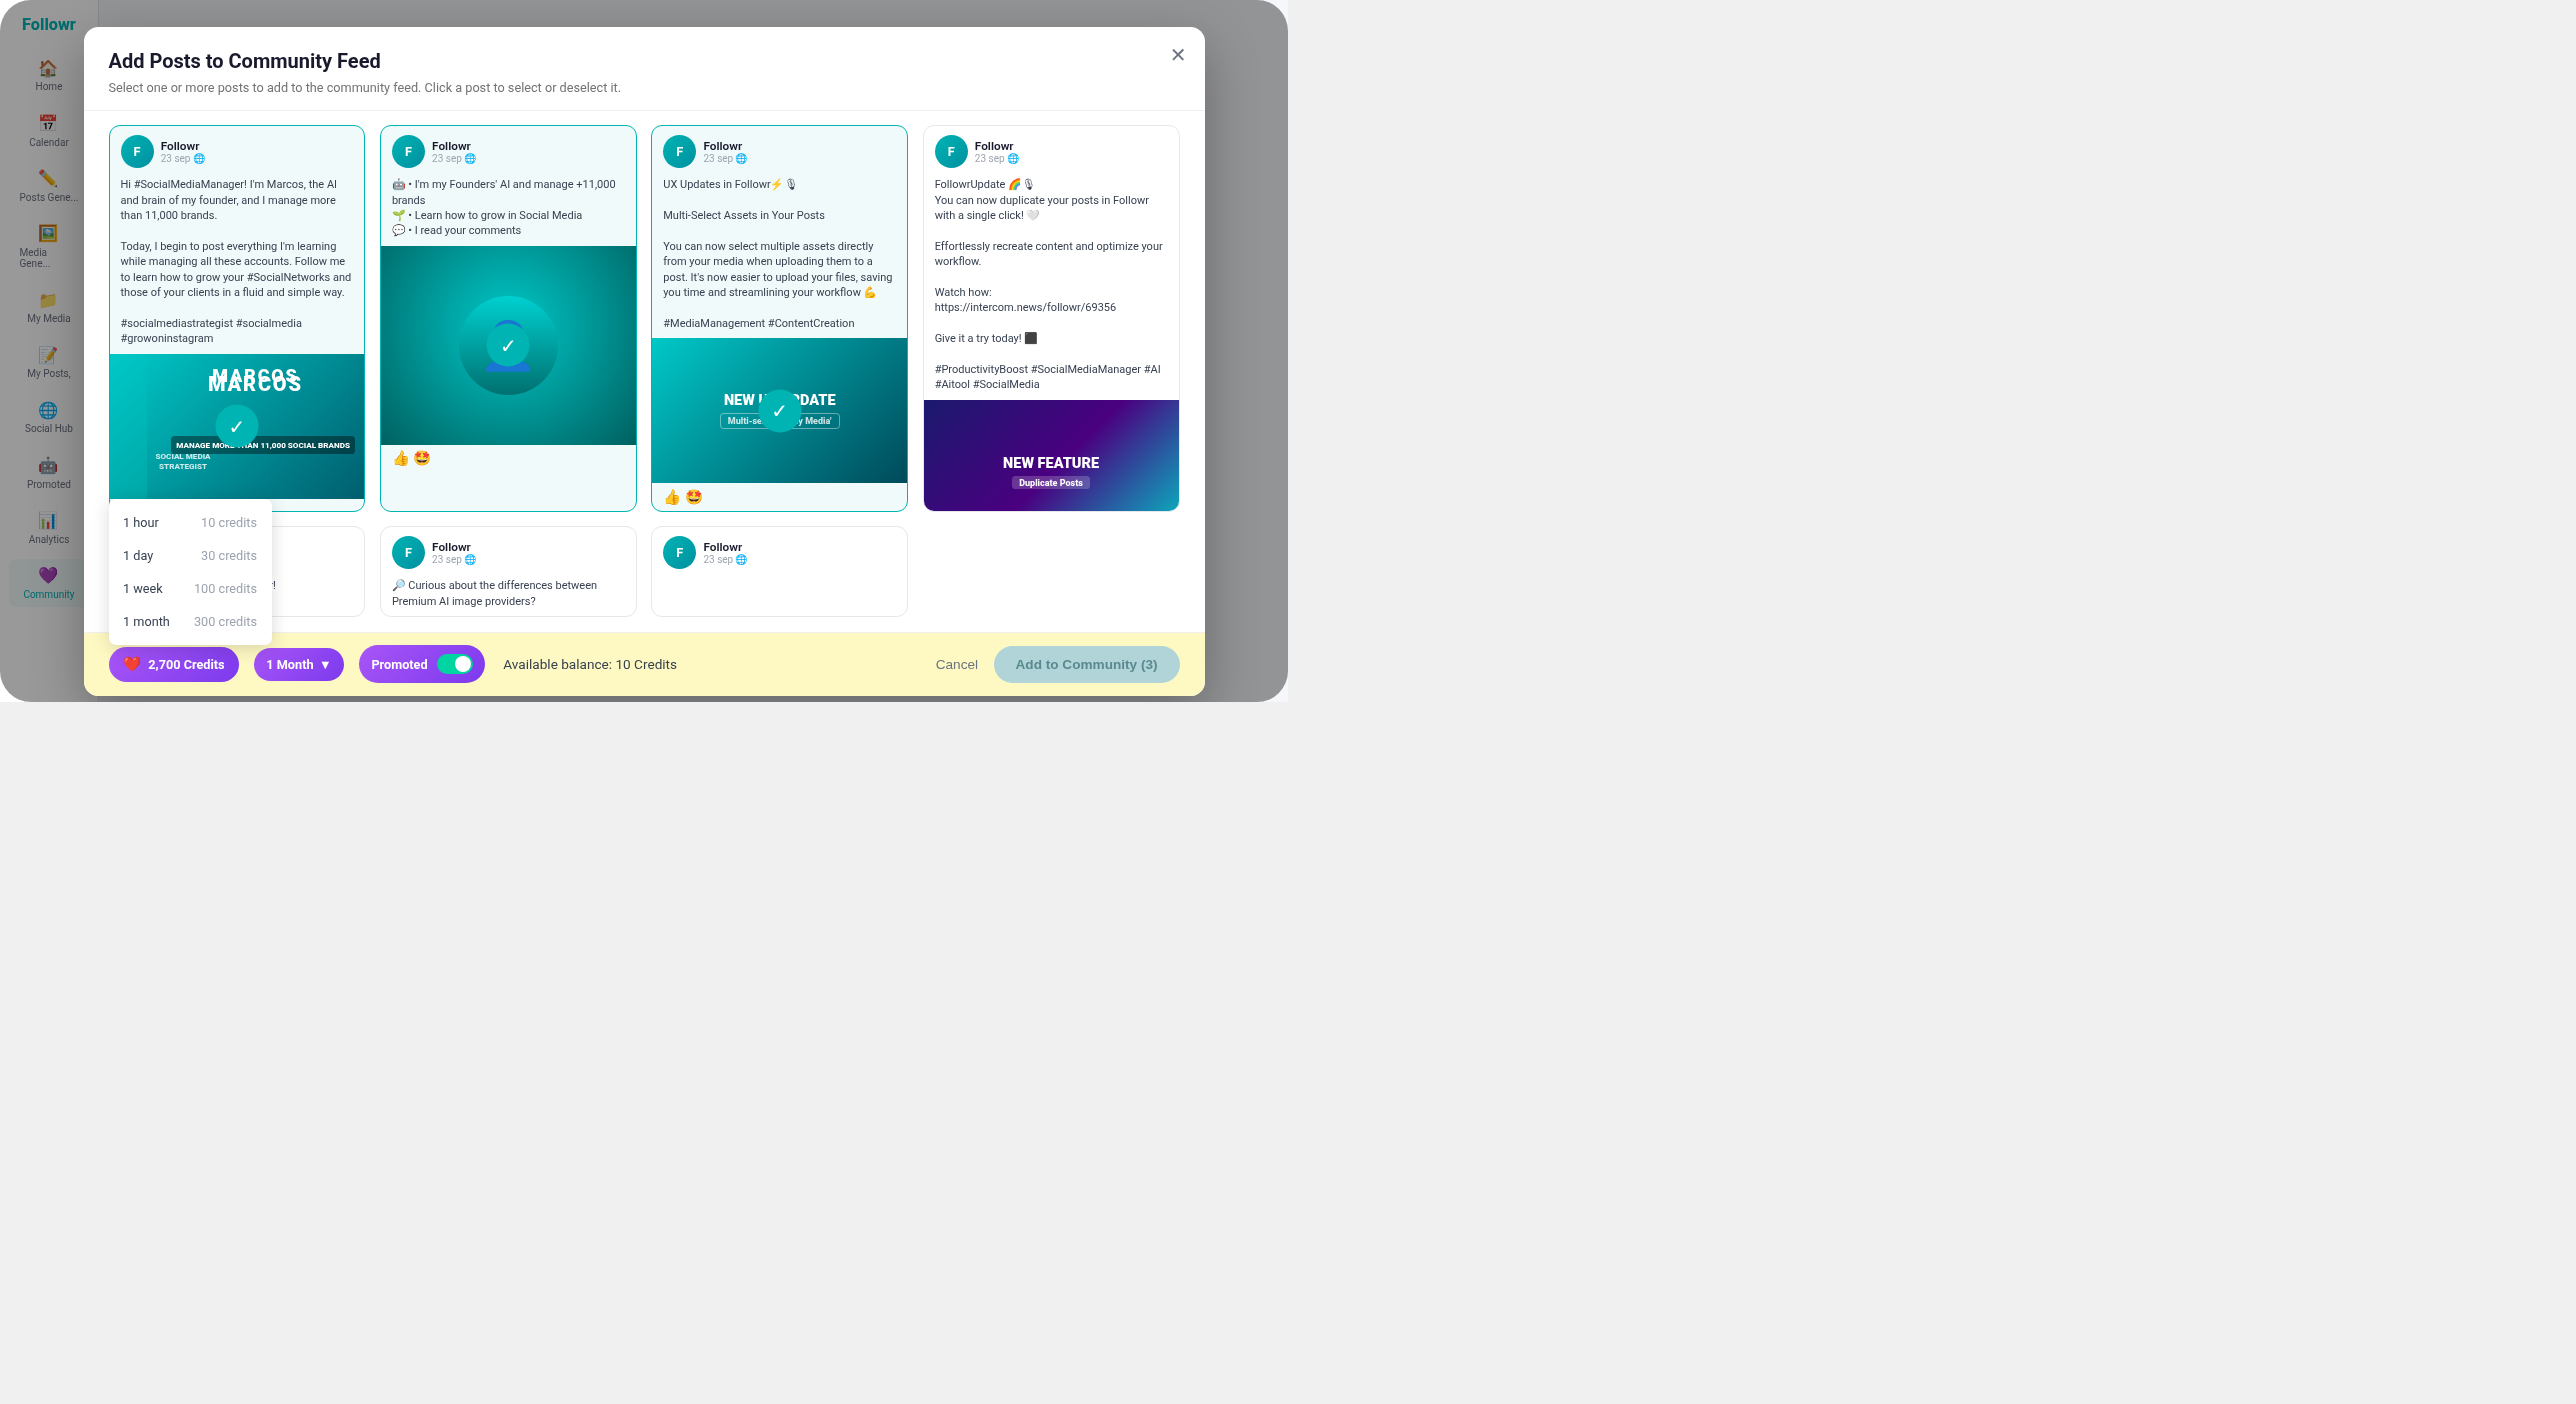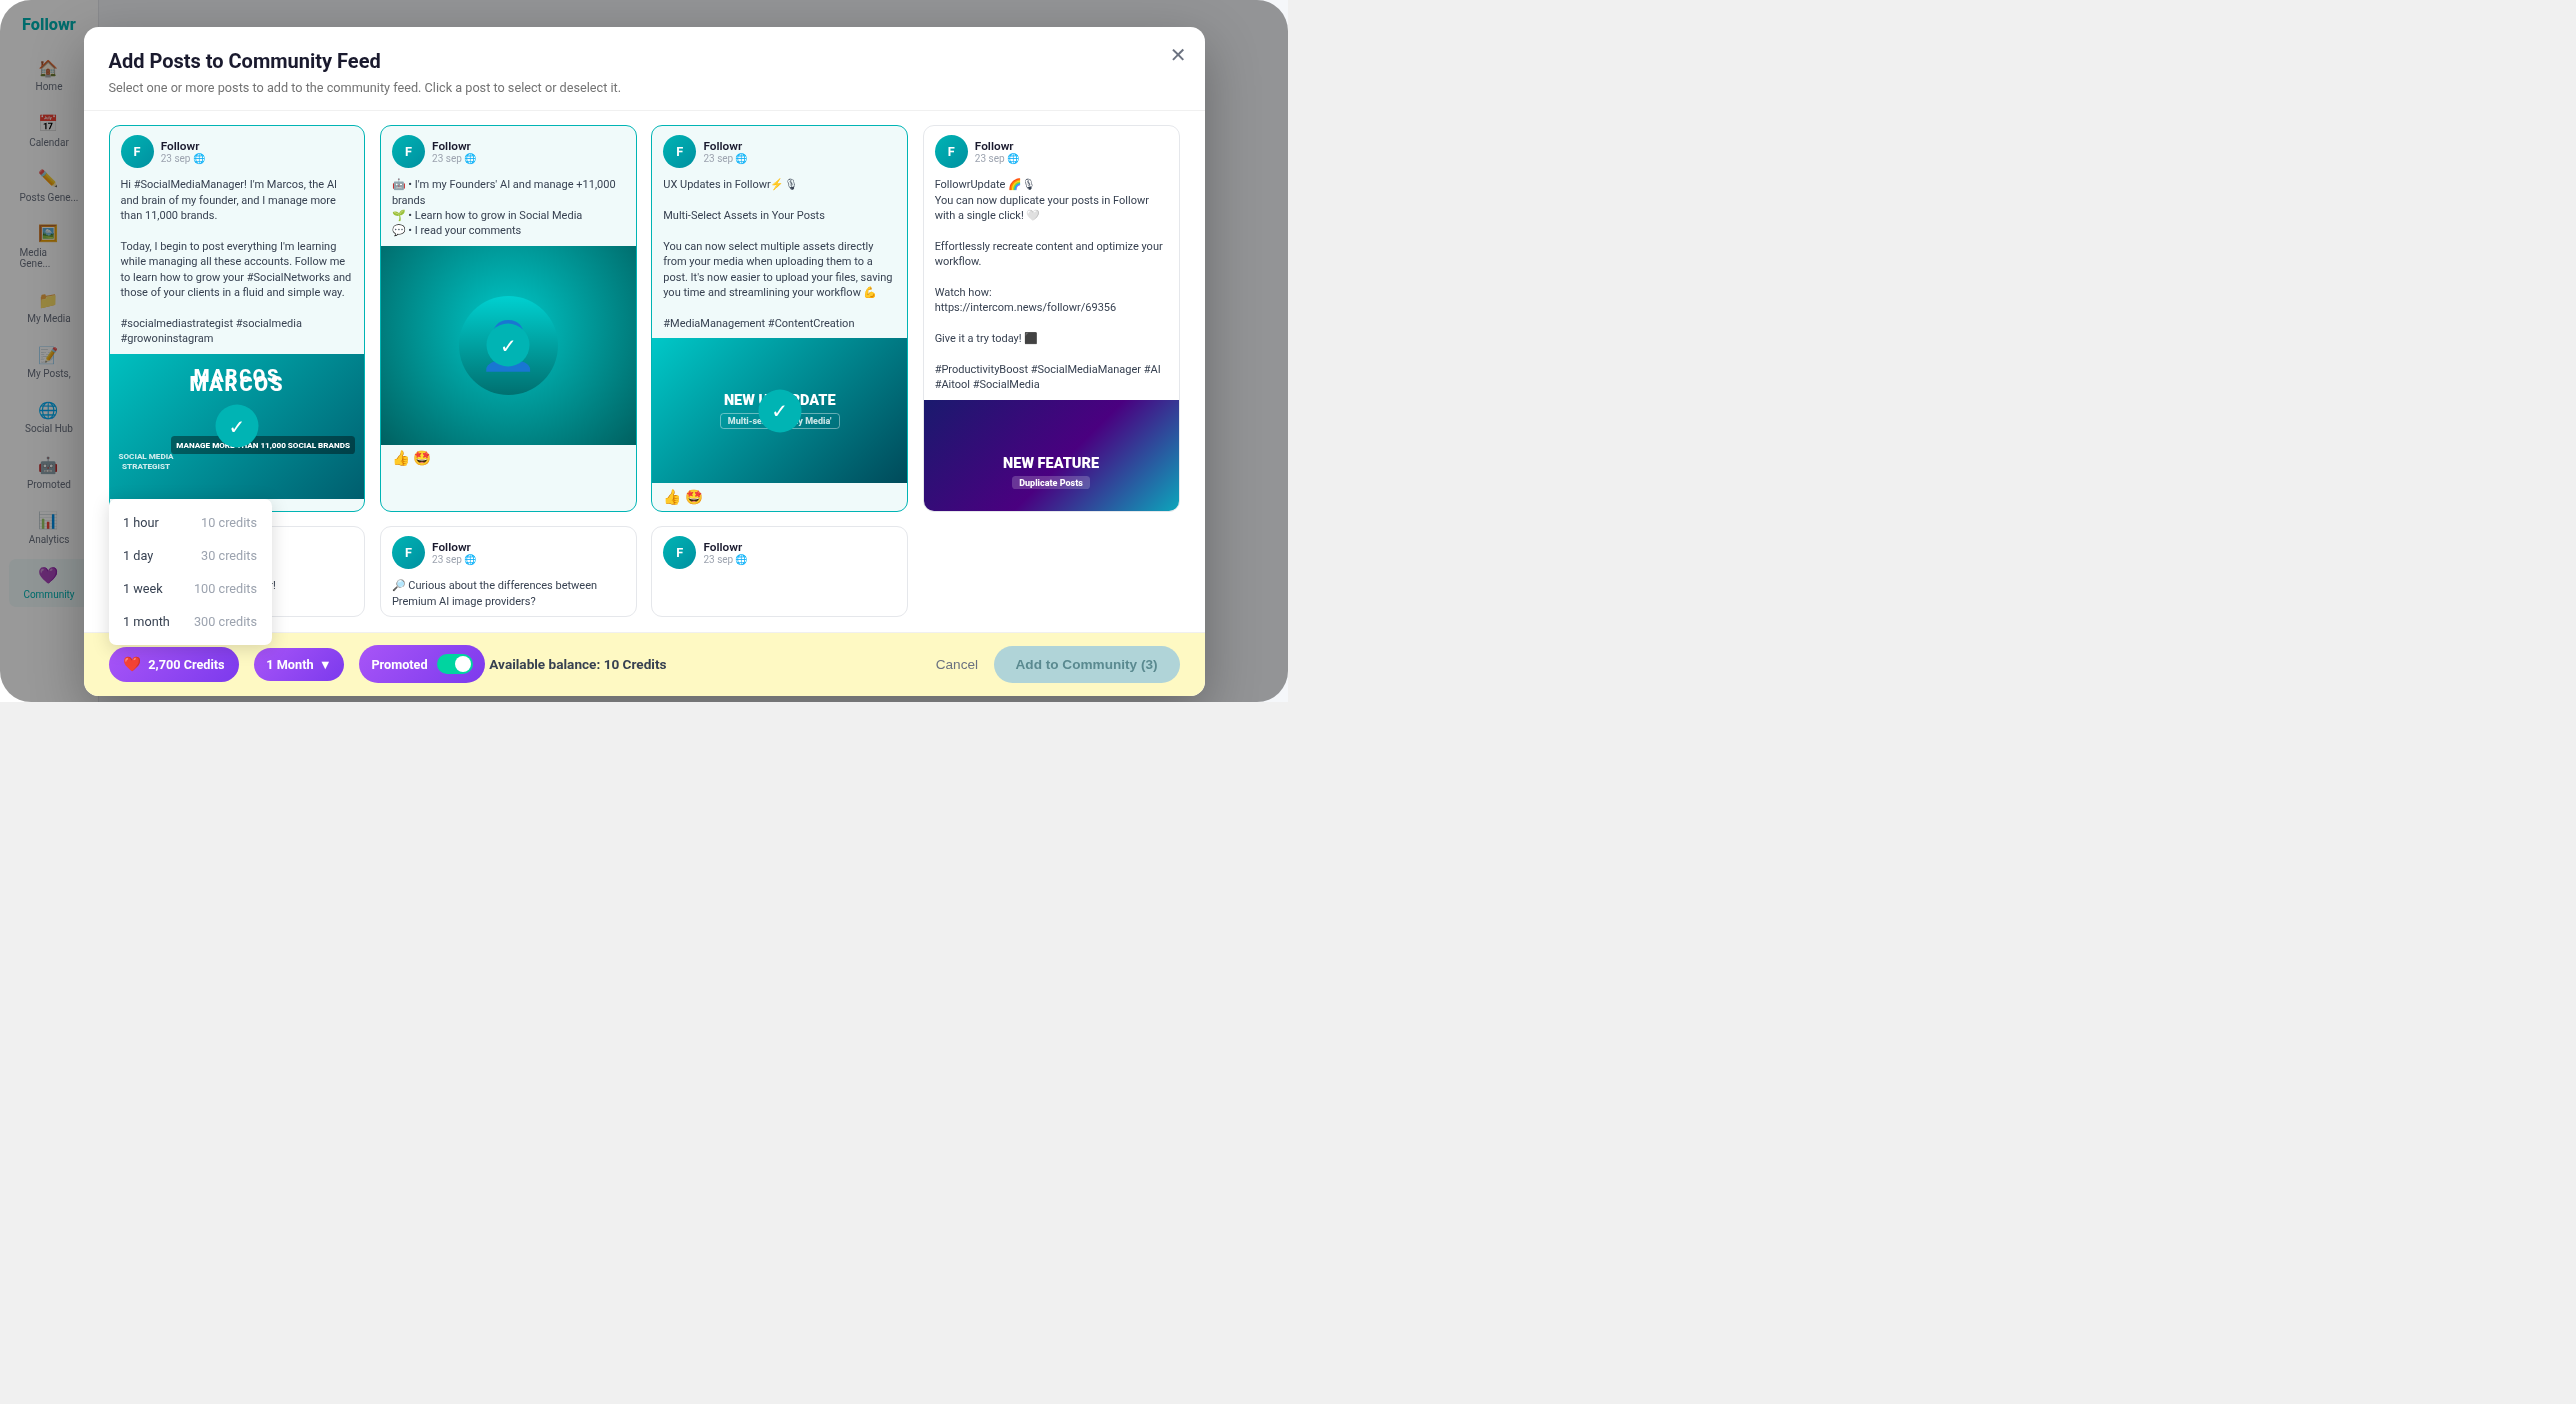--- a/index.html
+++ b/index.html
@@ -313,22 +313,22 @@
       right: 1.8px;
       width: 16.3px;
       height: 16.3px;
       background: white;
       border-radius: 50%;
     }
 
     .available-balance {
       font-size: 13.6px;
       color: #374151;
-      font-weight: 700;
-      margin-left: 3px;
+      font-weight: 400;
+      margin-left: 17px;
       text-align: right;
     }
 
     .footer-spacer {
       flex: 1;
     }
 
     .cancel-btn {
       background: none;
       border: none;
@@ -357,20 +357,21 @@
       width: 100%;
       height: 100%;
       display: flex;
       align-items: center;
       justify-content: center;
       color: white;
       font-weight: 800;
       font-size: 16.3px;
       text-align: center;
       position: relative;
+      margin-left: 37px;
     }
 
     .img-marcos::after {
       content: 'MARCOS';
       position: absolute;
       top: 18px;
       left: 50%;
       transform: translateX(-50%);
       font-size: 20px;
       font-weight: 900;

